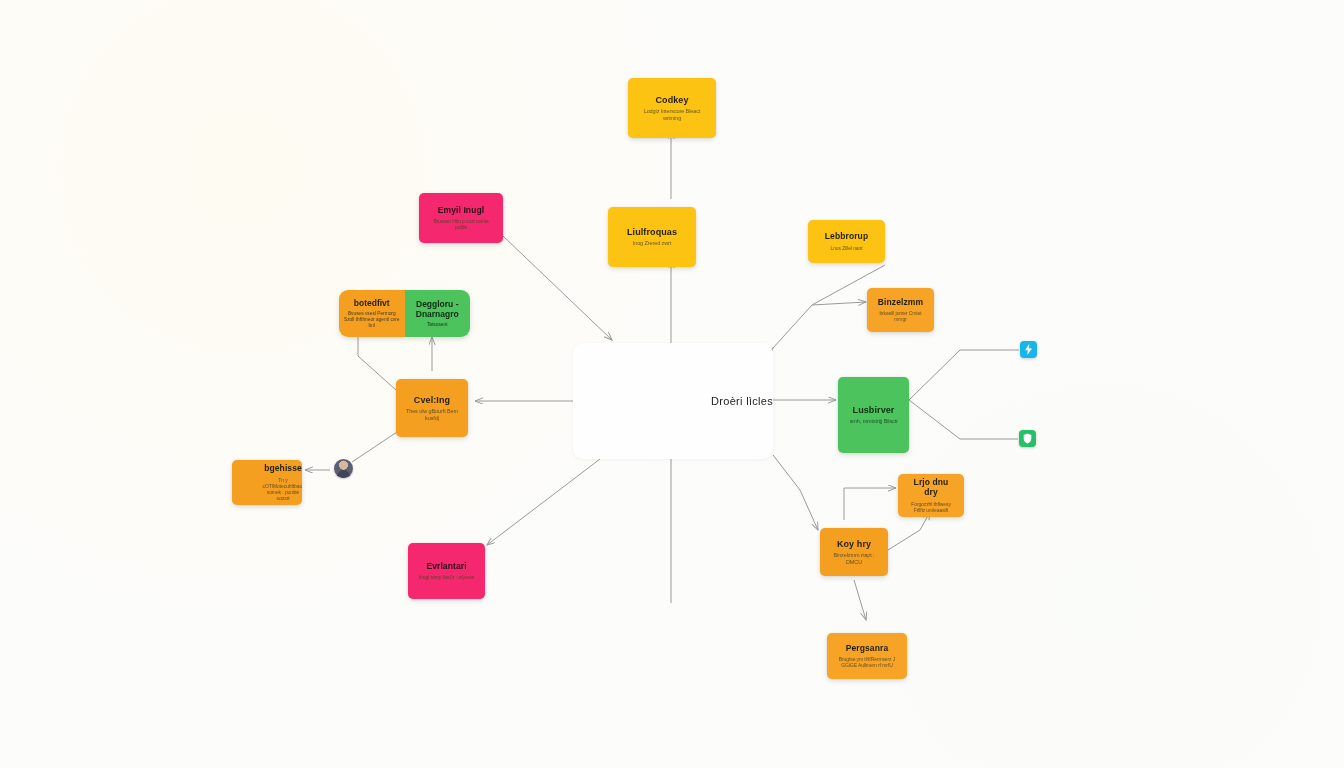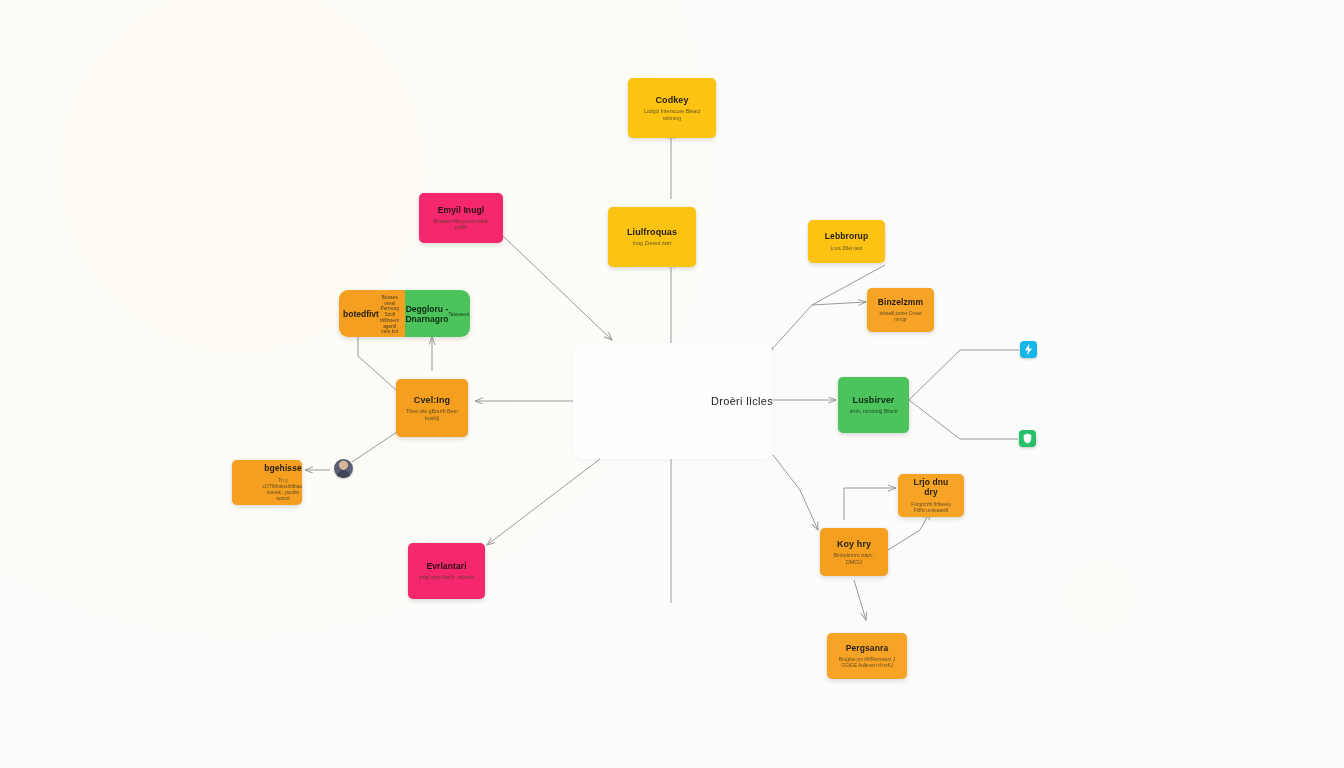--- a/index.html
+++ b/index.html
@@ -82,21 +82,21 @@
 
   
   .split {
     position: absolute;
     display: flex;
     border-radius: 9px;
     overflow: hidden;
     box-shadow: 0 2px 5px rgba(0,0,0,0.13);
   }
   .split .half {
-    display: flex; flex-direction: row;
+    display: flex; flex-direction: column;
     align-items: center; justify-content: center;
     text-align: center; padding: 5px 4px;
   }
   .split .half .t { font-weight: bold; font-size: 8.5px; color: #241f10; filter: blur(0.5px); }
   .split .half .s { font-size: 4.8px; color: #473c20; filter: blur(0.7px); margin-top: 3px; line-height: 1.2; }
   .split .half.g .t { color: #0e2d12; }
   .split .half.g .s { color: #15391a; }
 
   
   .badge {
@@ -210,21 +210,21 @@
   <div class="node c-yellow sz-sm" style="left:808px;top:212px;width:77px;height:43px;">
     <span class="t">Lebbrorup</span>
     <span class="s">Lnus Zillel nant</span>
   </div>
 
   <div class="node c-orange2 sz-sm" style="left:867px;top:280px;width:67px;height:44px;">
     <span class="t">Binzelzmm</span>
     <span class="s">brkasill jsrtrer Cmtet mmgr</span>
   </div>
 
-  <div class="node c-green sz-md" style="left:838px;top:369px;width:71px;height:56px;">
+  <div class="node c-green sz-md" style="left:838px;top:369px;width:71px;height:76px;">
     <span class="t">Lusbirver</span>
     <span class="s">smh, mmtsirtjj Bilscti</span>
   </div>
 
   <div class="node c-orange2 sz-sm" style="left:898px;top:466px;width:66px;height:43px;">
     <span class="t">Lrjo dnu dry</span>
     <span class="s">Forgozzhl thflwesy Frllfiz umleaasift</span>
   </div>
 
   <div class="node c-orange sz-md" style="left:820px;top:520px;width:68px;height:48px;">

